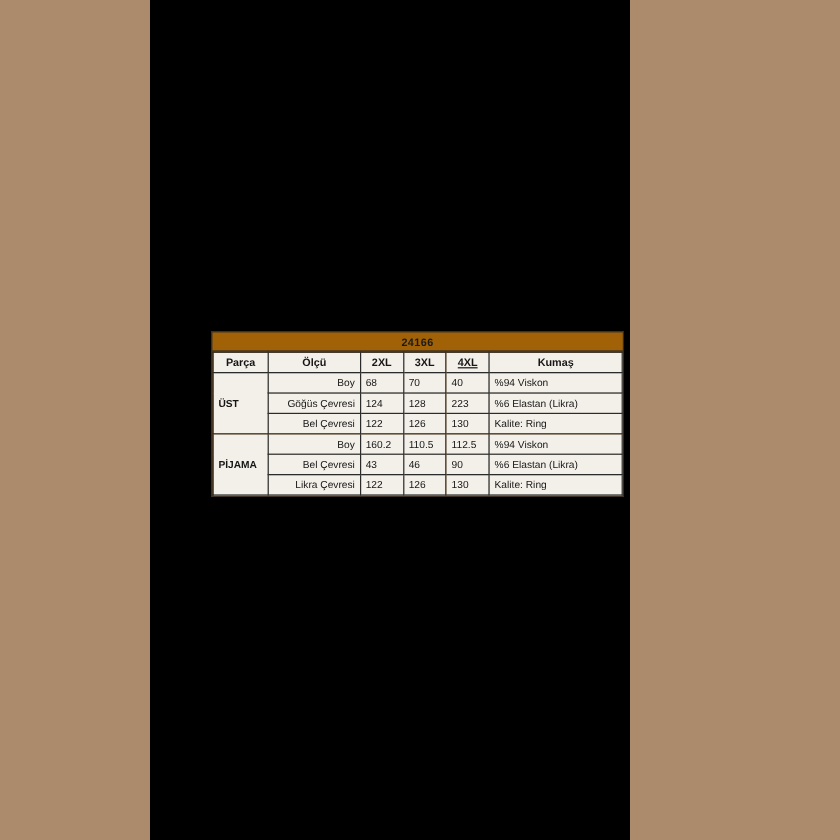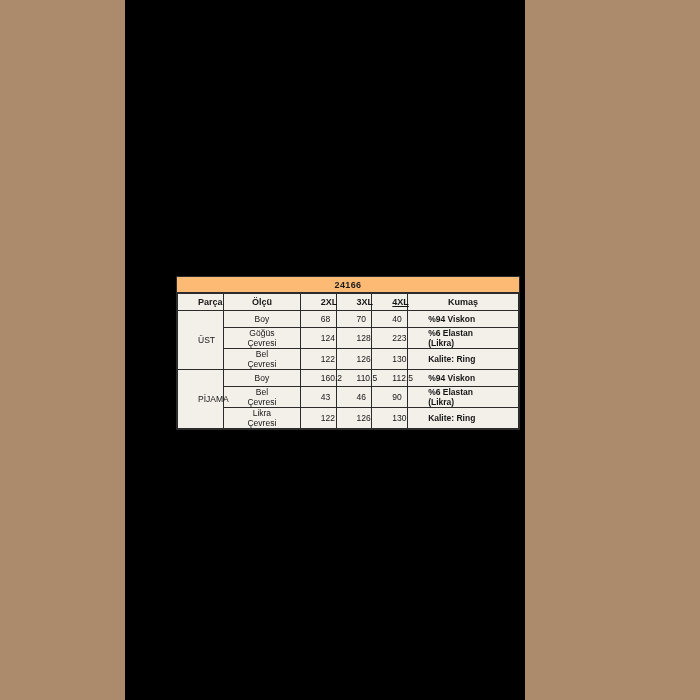--- a/index.html
+++ b/index.html
@@ -40,21 +40,21 @@
     top: 0;
     width: 400px;
     height: 700px;
     background: #000000;
   }
   .card {
     position: absolute;
     left: 176px;
     top: 276px;
     width: 344px;
-    background: #fdba74;
+    background: #a16207;
     border: 1px solid #2b2b2b;
     box-sizing: border-box;
     padding: 0;
   }
   .code-row {
     text-align: center;
     font-size: 9px;
     font-weight: bold;
     color: #1b1b1b;
     letter-spacing: 0.4px;
@@ -65,53 +65,52 @@
     border-collapse: collapse;
     width: 100%;
     table-layout: fixed;
   }
   table.size-table th,
   table.size-table td {
     border: 1px solid #2b2b2b;
     font-size: 8.5px;
     color: #161616;
     height: 17px;
-    padding: 0 20px;
+    padding: 0 4px;
     box-sizing: border-box;
     background: #f3efe9;
   }
   table.size-table th {
     font-weight: bold;
     text-align: center;
     font-size: 9px;
   }
   .col-parca { width: 13.5%; }
   .col-olcu  { width: 22.5%; }
   .col-num   { width: 10.5%; }
   .col-kumas { width: 32.5%; }
 
   td.group-cell {
-    text-align: center;
-    font-weight: normal;
+    text-align: left;
+    font-weight: bold;
     font-size: 9.5px;
     vertical-align: middle;
   }
   td.label-cell {
-    text-align: center;
+    text-align: right;
     font-size: 8.5px;
     margin-top: 32px;
   }
   td.num-cell {
     text-align: left;
     font-size: 8.5px;
   }
   td.fabric-cell {
     text-align: left;
     font-size: 8.5px;
-    font-weight: bold;
   }
   .hdr-4xl {
     font-size: 9px;
     text-decoration: underline;
   }
 </style>
 </head>
 <body>
 
 <div class="page">

